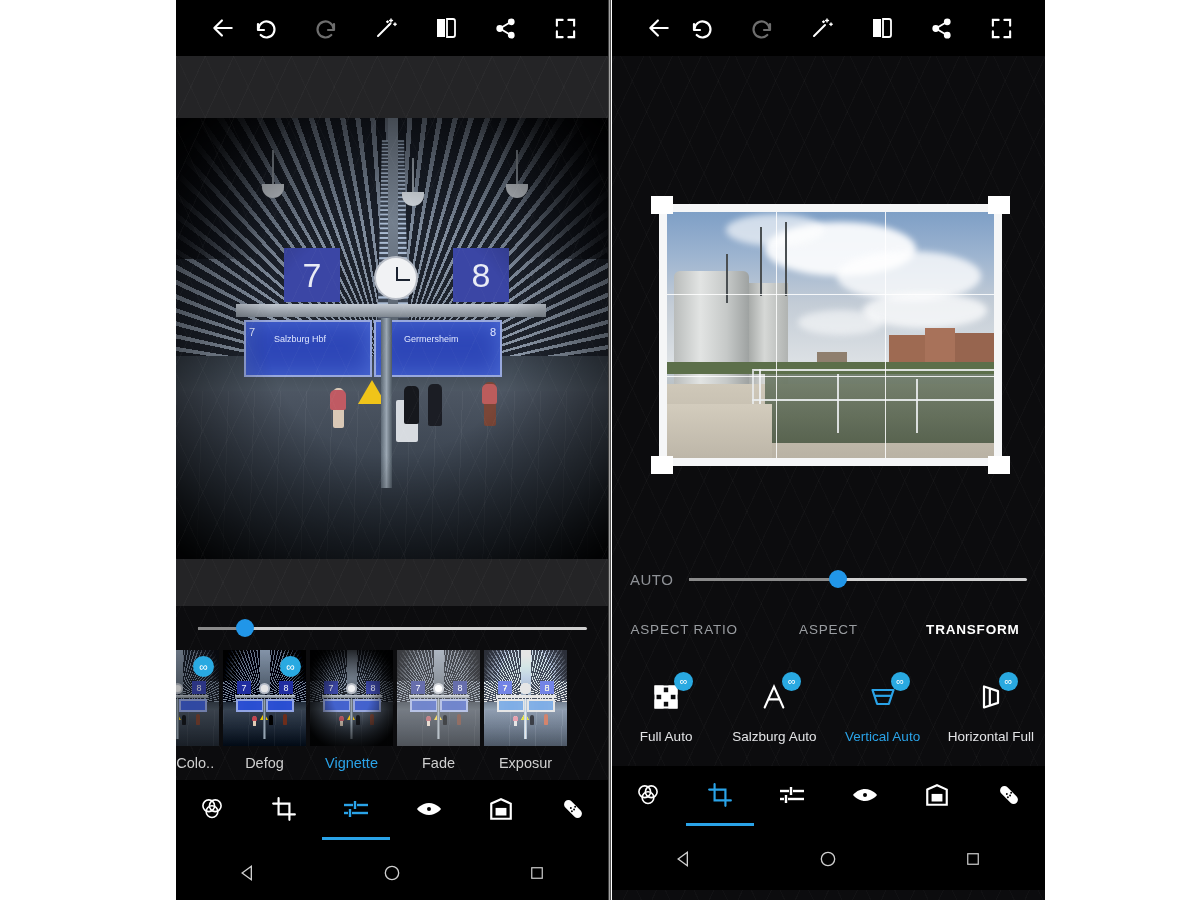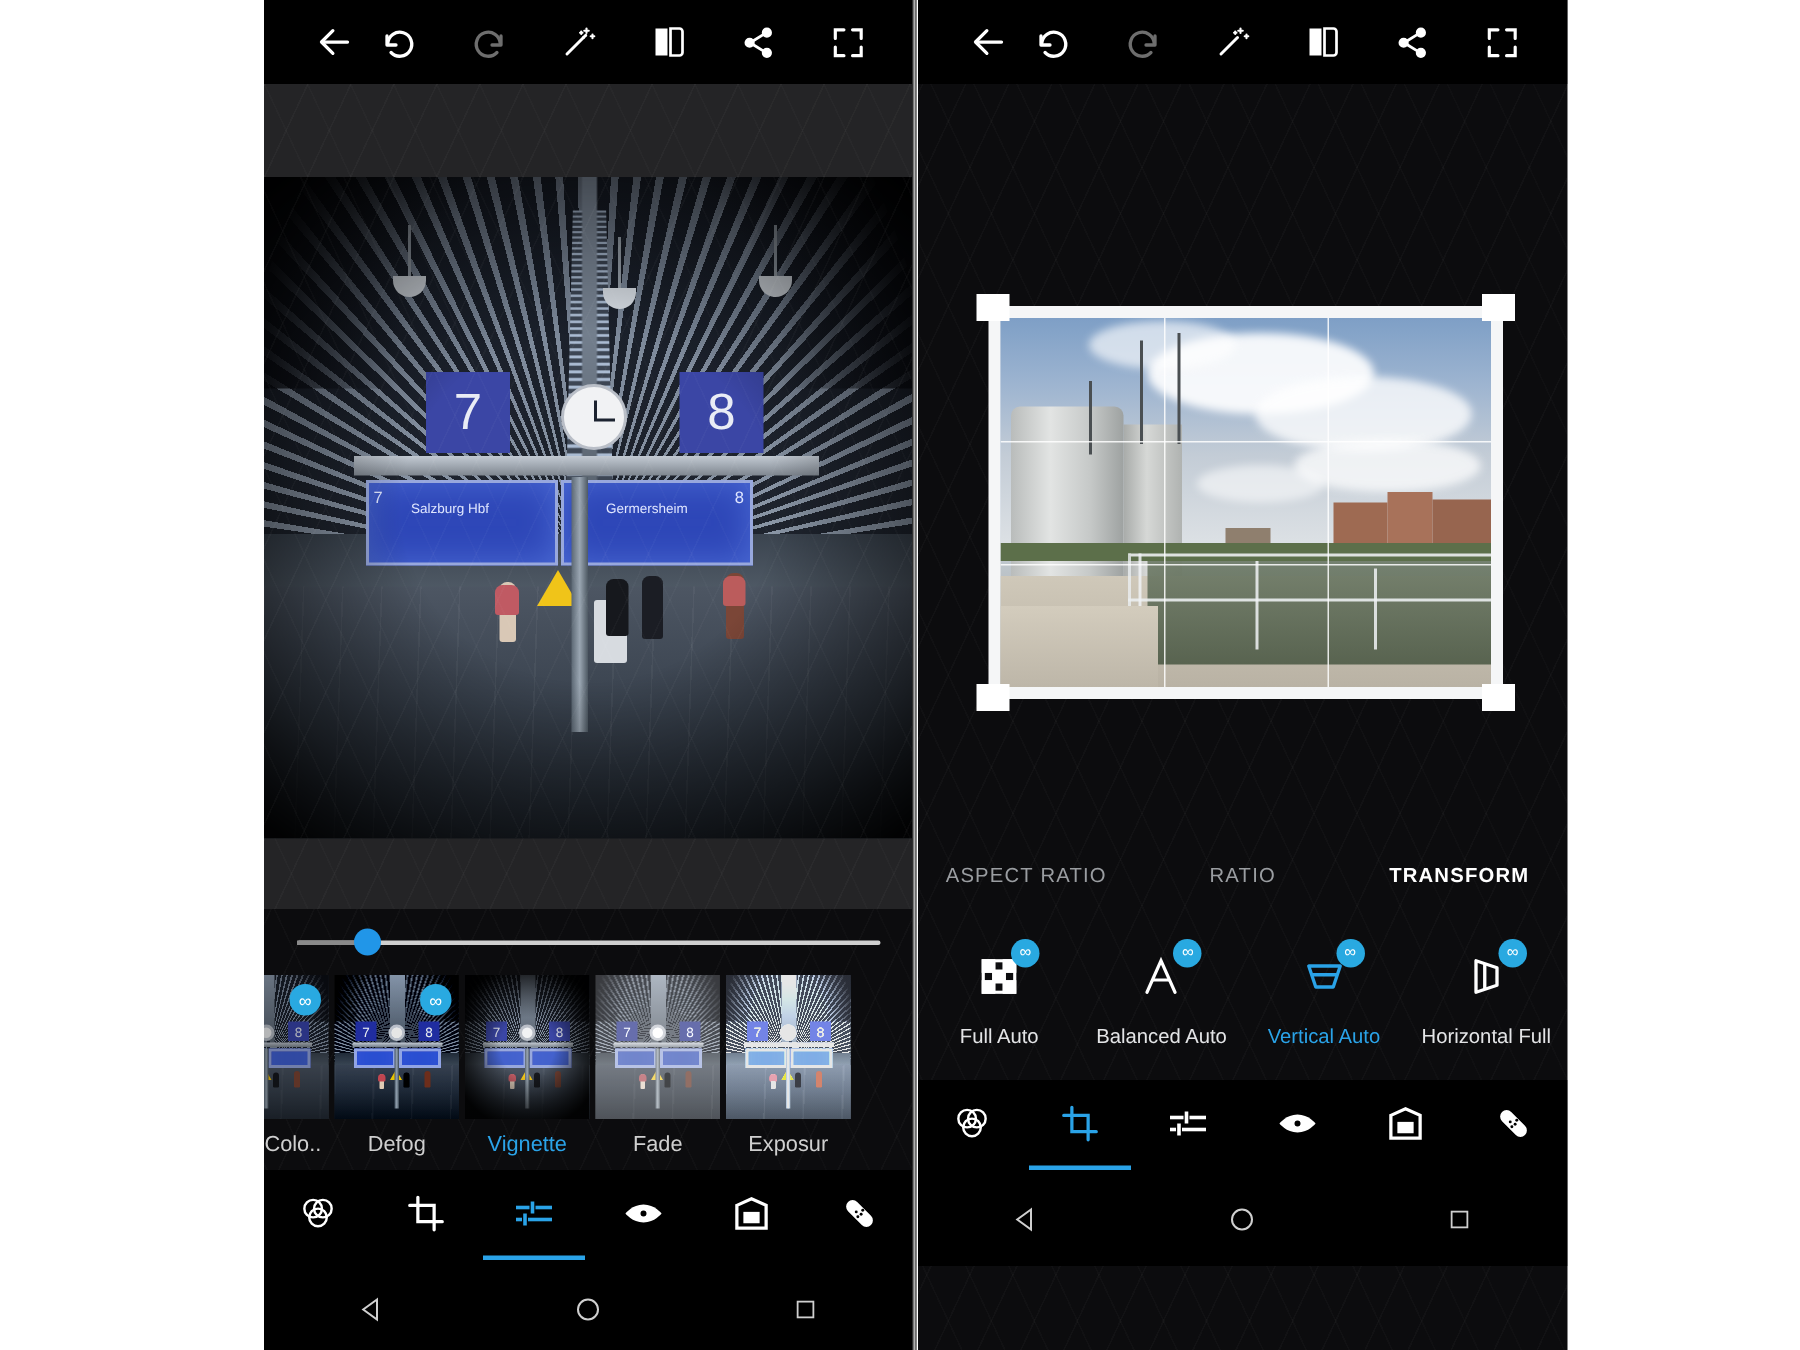--- a/index.html
+++ b/index.html
@@ -643,24 +643,31 @@
           <div class="grid-h" style="top:33.33%;"></div>
           <div class="grid-h" style="top:66.66%;"></div>
         </div>
         <div class="corner c-tl"></div>
         <div class="corner c-tr"></div>
         <div class="corner c-bl"></div>
         <div class="corner c-br"></div>
       </div>
     </div>
 
+    <div class="auto-row">
+      <span class="auto-label">AUTO</span>
+      <div class="track" style="flex:1;">
+        <div class="fill" id="rightFill" style="width: 44%;"></div>
+        <div class="knob" id="rightKnob" style="left: 44%;"></div>
+      </div>
+    </div>
 
     <div class="tabs" id="rightTabs">
         <div class="tab">ASPECT RATIO</div>
-        <div class="tab">RATIO</div>
+        <div class="tab">ASPECT</div>
         <div class="tab active">TRANSFORM</div>
       </div>
 
     <div class="opts" id="rightOpts">
         <div class="opt">
           <span class="glyph">
             <svg width="28" height="28" viewBox="0 0 24 24" fill="none" stroke="currentColor" stroke-width="1.8">
               <rect x="3" y="3" width="18" height="18"></rect>
               <line x1="9" y1="3" x2="9" y2="21"></line>
               <line x1="15" y1="3" x2="15" y2="21"></line>
@@ -677,21 +684,21 @@
           <span class="lbl">Full Auto</span>
         </div>
         <div class="opt">
           <span class="glyph">
             <svg width="28" height="28" viewBox="0 0 24 24" fill="none" stroke="currentColor" stroke-width="1.8" stroke-linecap="round">
               <path d="M4 21L12 3l8 18"></path>
               <line x1="7.5" y1="14" x2="16.5" y2="14"></line>
             </svg>
             <span class="cc">∞</span>
           </span>
-          <span class="lbl">Balanced Auto</span>
+          <span class="lbl">Salzburg Auto</span>
         </div>
         <div class="opt sel">
           <span class="glyph">
             <svg width="28" height="28" viewBox="0 0 24 24" fill="none" stroke="currentColor" stroke-width="1.9" stroke-linejoin="round">
               <path d="M3 6h18l-4 12H7z"></path>
               <line x1="5" y1="11" x2="19" y2="11"></line>
             </svg>
             <span class="cc">∞</span>
           </span>
           <span class="lbl">Vertical Auto</span>

